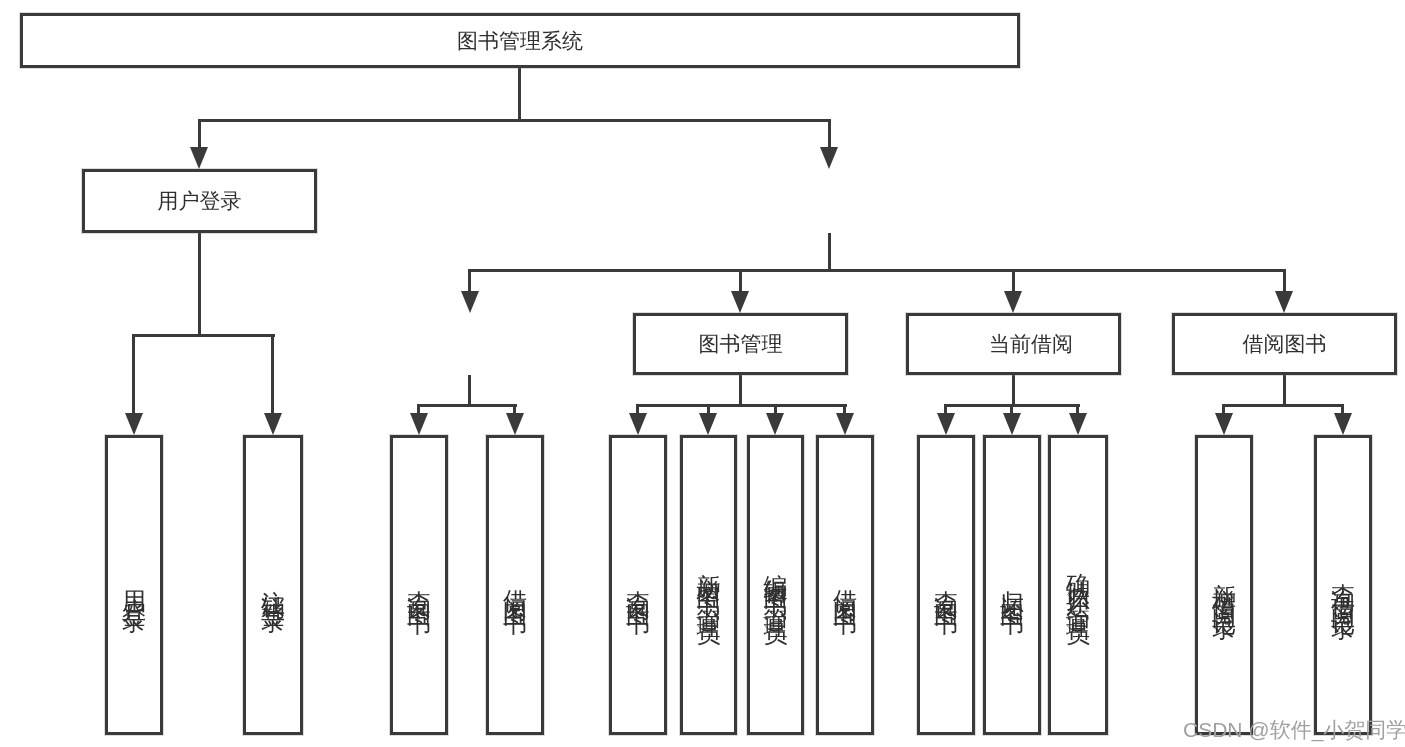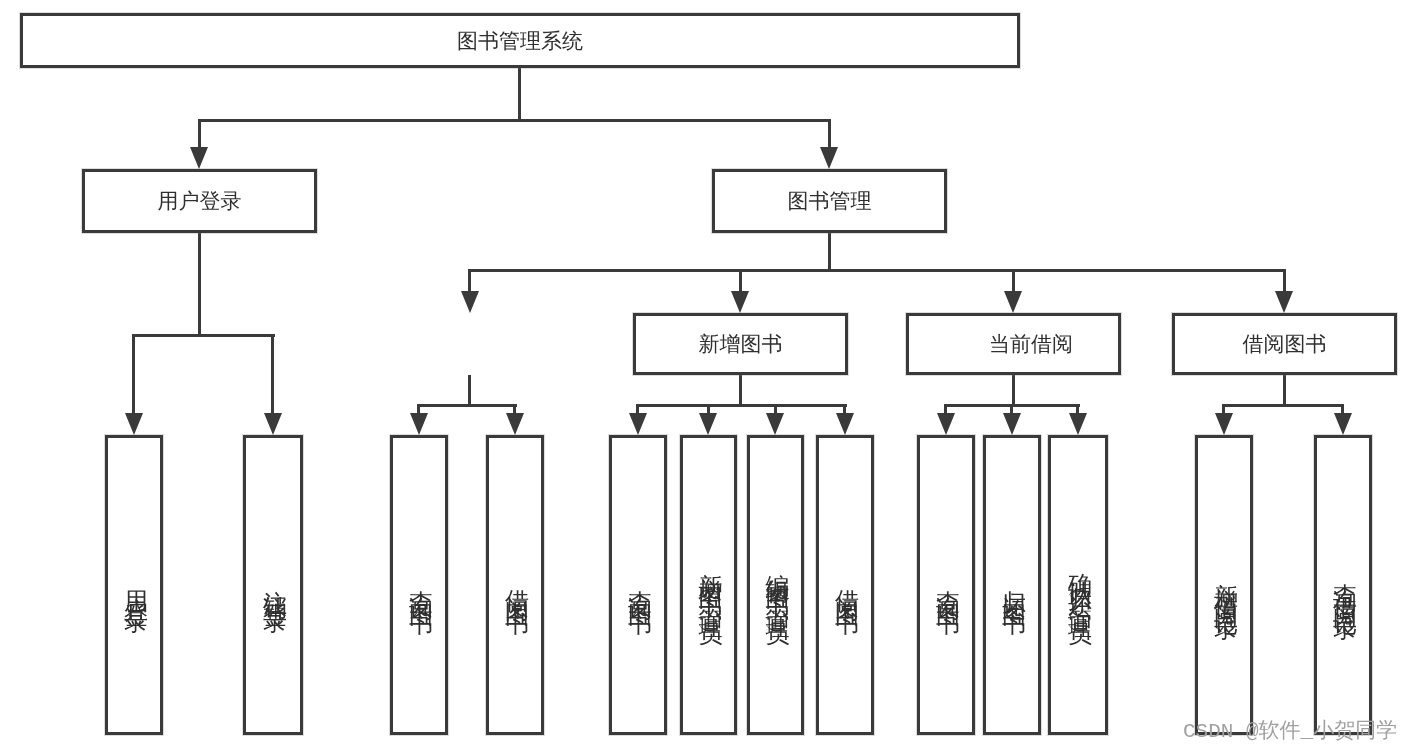--- a/index.html
+++ b/index.html
@@ -1,18 +1,18 @@
 <!DOCTYPE html>
 <html><head>
 <meta charset="utf-8">
 <style>
   html,body{margin:0;padding:0;background:#ffffff;}
   .canvas{
     position:relative;width:1405px;height:747px;background:#ffffff;
-    font-family:Liberation Mono, monospace;color:#2f2f2f;overflow:hidden;
+    font-family:Liberation Sans, sans-serif;color:#2f2f2f;overflow:hidden;
   }
   .node{
     position:absolute;box-sizing:border-box;background:#ffffff;
     border:3px solid #3a3a3a;display:flex;align-items:center;justify-content:center;
     font-size:21px;color:#2f2f2f;text-align:center;z-index:2;
     box-shadow:0 0 0 1px rgba(120,120,120,.25);
   }
   .vert{
     writing-mode:vertical-rl;text-orientation:mixed;
     font-size:24px;letter-spacing:7px;line-height:1;
@@ -37,41 +37,40 @@
   <div class="node" style="left:20px;top:13px;width:1000px;height:55px;">图书管理系统</div>
 
   <div class="v" style="left:518px;top:68px;height:54px;"></div>
   <div class="h" style="left:198px;top:119px;width:633px;"></div>
   <div class="v" style="left:198px;top:119px;height:30px;"></div>
   <div class="arr" style="left:190px;top:147px;"></div>
   <div class="v" style="left:828px;top:119px;height:30px;"></div>
   <div class="arr" style="left:820px;top:147px;"></div>
 
   <div class="node" style="left:82px;top:169px;width:235px;height:64px;">用户登录</div>
-  <div class="node" style="left:712px;top:169px;width:235px;height:64px;">图书管理</div>
 
   <div class="v" style="left:198px;top:233px;height:104px;"></div>
   <div class="h" style="left:132px;top:334px;width:143px;"></div>
   <div class="v" style="left:132px;top:334px;height:81px;"></div>
   <div class="arr" style="left:125px;top:413px;"></div>
   <div class="v" style="left:271px;top:334px;height:81px;"></div>
   <div class="arr" style="left:264px;top:413px;"></div>
 
   <div class="v" style="left:828px;top:233px;height:39px;"></div>
   <div class="h" style="left:468px;top:269px;width:818px;"></div>
   <div class="v" style="left:468px;top:269px;height:24px;"></div>
   <div class="arr" style="left:461px;top:291px;"></div>
   <div class="v" style="left:739px;top:269px;height:24px;"></div>
   <div class="arr" style="left:731px;top:291px;"></div>
   <div class="v" style="left:1012px;top:269px;height:24px;"></div>
   <div class="arr" style="left:1004px;top:291px;"></div>
   <div class="v" style="left:1283px;top:269px;height:24px;"></div>
   <div class="arr" style="left:1275px;top:291px;"></div>
 
-  <div class="node" style="left:633px;top:313px;width:215px;height:62px;">新增图书</div>
+  <div class="node" style="left:633px;top:313px;width:215px;height:62px;">图书管理</div>
   <div class="node" style="left:906px;top:313px;width:215px;height:62px;padding-left:35px;">当前借阅</div>
   <div class="node" style="left:1172px;top:313px;width:225px;height:62px;">借阅图书</div>
 
   <div class="v" style="left:468px;top:375px;height:31px;"></div>
   <div class="h" style="left:417px;top:404px;width:100px;"></div>
   <div class="v" style="left:417px;top:404px;height:11px;"></div>
   <div class="arr" style="left:410px;top:413px;"></div>
   <div class="v" style="left:513px;top:404px;height:11px;"></div>
   <div class="arr" style="left:506px;top:413px;"></div>
 

